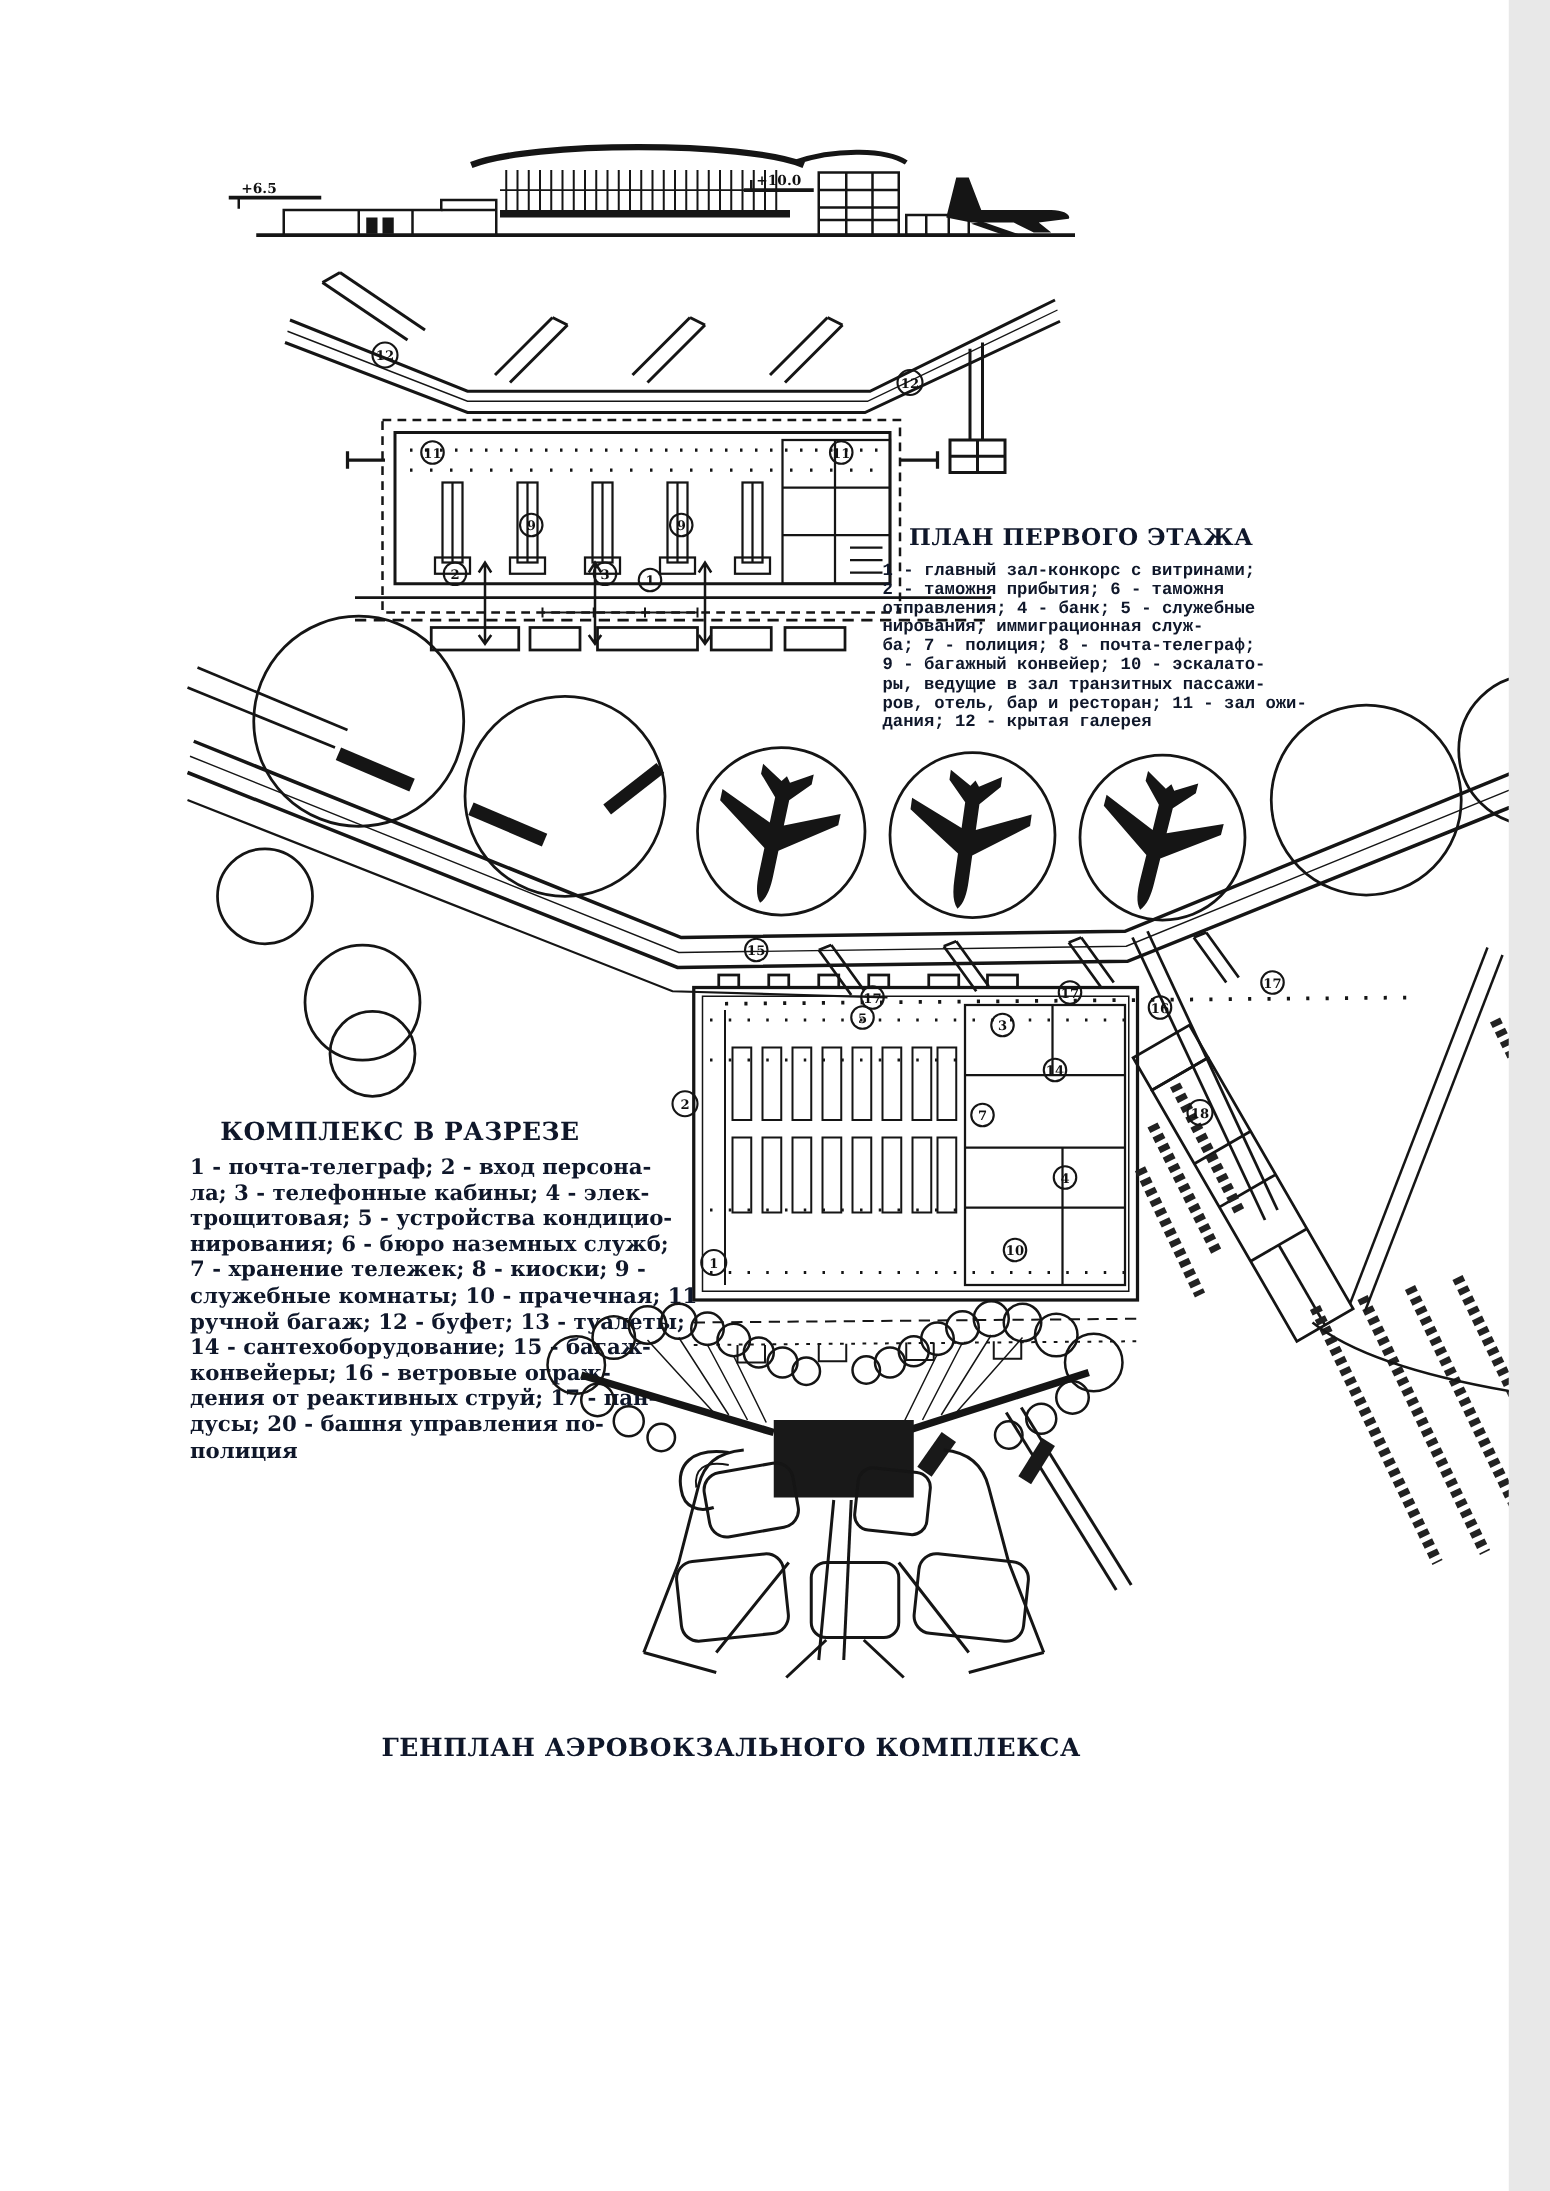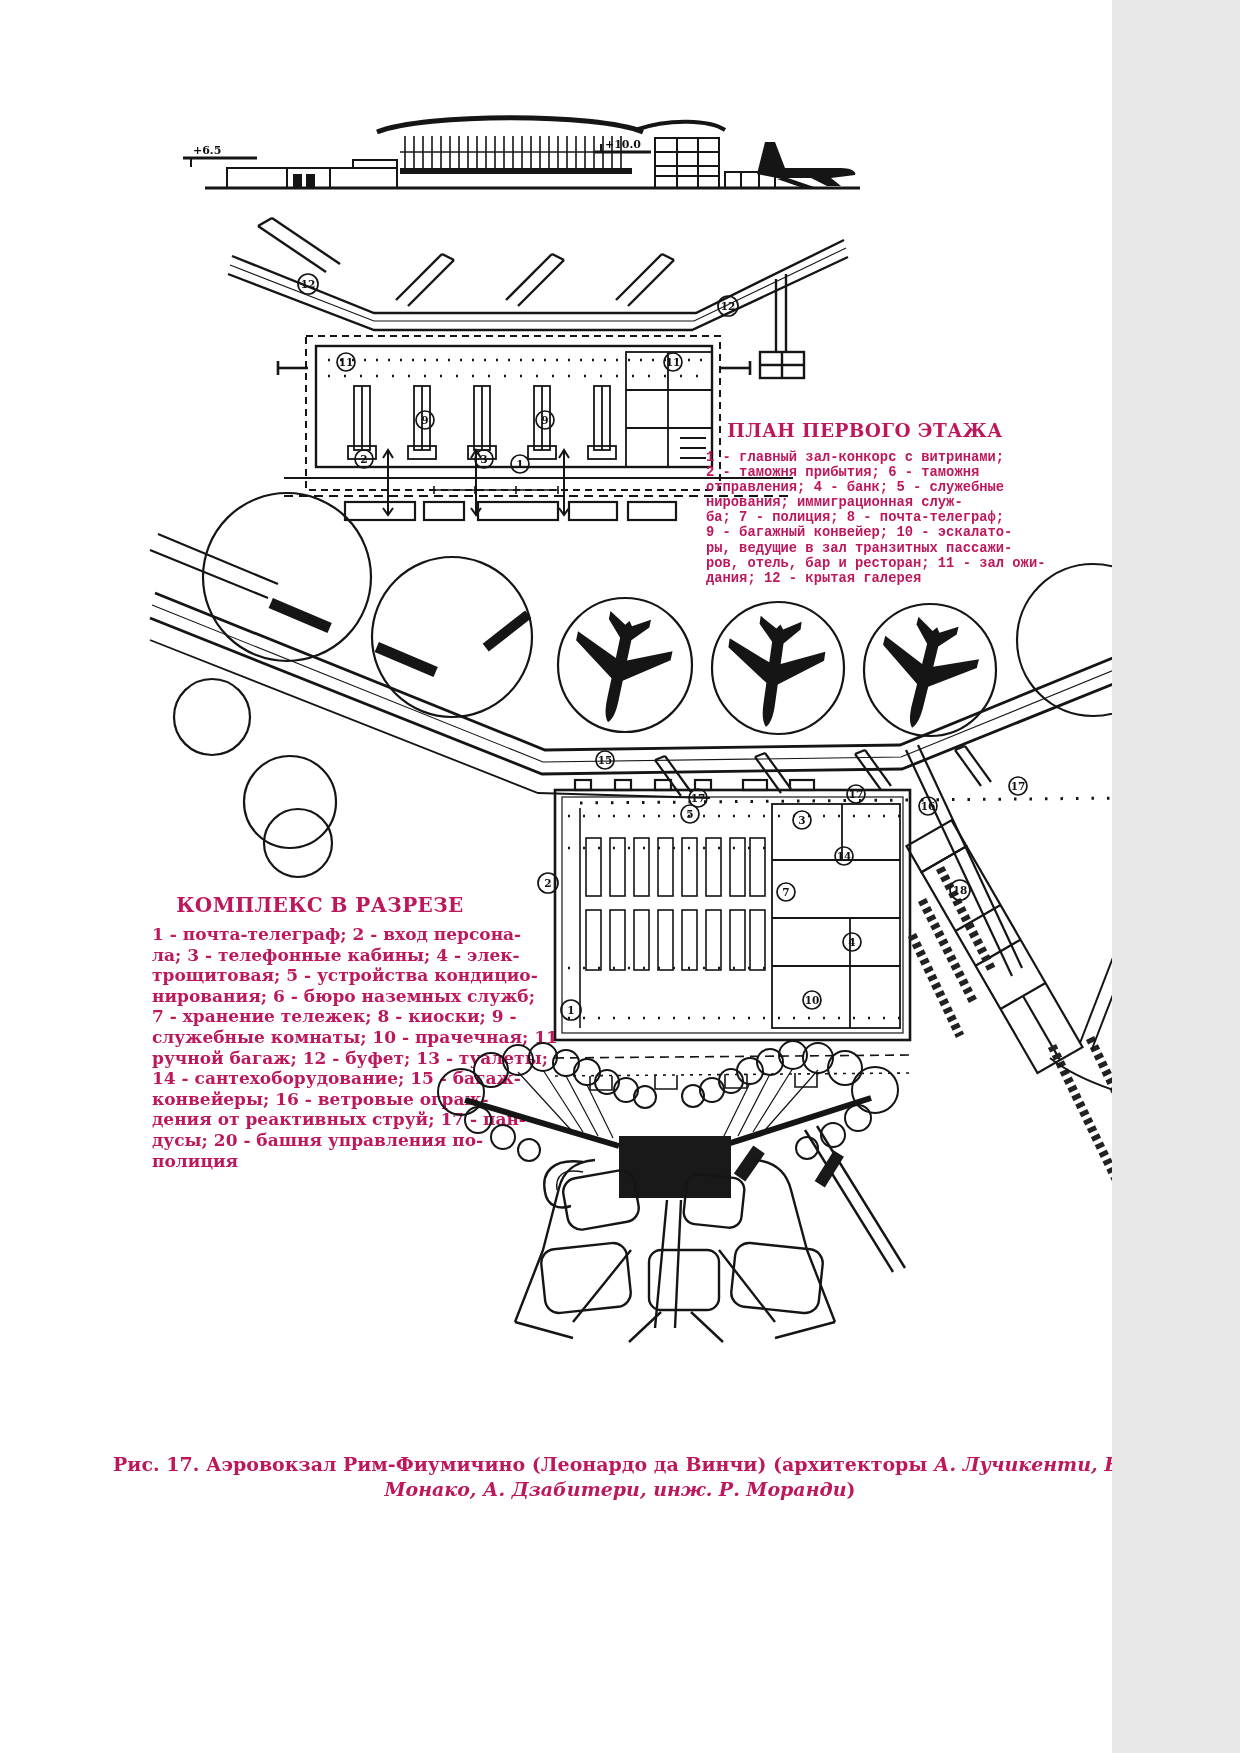--- a/index.html
+++ b/index.html
@@ -1,17 +1,17 @@
 <!DOCTYPE html>
 <html><head>
 <meta charset="utf-8">
 <style>
   html,body{margin:0;padding:0;background:#e8e8e8;}
-  .page{position:relative;width:1112px;height:1753px;background:#ffffff;overflow:hidden;
-        font-family:"DejaVu Serif",serif;color:#be185d;}
+  .page{position:relative;width:1207px;height:1753px;background:#ffffff;overflow:hidden;
+        font-family:"DejaVu Serif",serif;color:#0f172a;}
   .abs{position:absolute;}
   svg{overflow:visible;display:block;}
   .block-title{font-weight:bold;text-align:center;letter-spacing:.4px;}
   .ffp-title{font-size:18.5px;}
   .sec-title{font-size:20px;}
   .legend{font-weight:bold;}
   .legend .ln{white-space:nowrap;}
   .legend .center{text-align:left;white-space:normal;}
   .ffp-legend{font-size:13.8px;line-height:15.1px;width:296px;}
   .sec-legend{font-size:17px;line-height:20.6px;width:336px;}
@@ -504,16 +504,16 @@
         <rect x="262" y="166" width="58" height="50" rx="12" transform="rotate(6 291 191)"></rect>
         <rect x="120" y="236" width="86" height="64" rx="14" transform="rotate(-6 163 268)"></rect>
         <rect x="226" y="240" width="70" height="60" rx="12"></rect>
         <rect x="310" y="236" width="88" height="64" rx="14" transform="rotate(6 354 268)"></rect>
         <path d="M150,312 L208,240 M352,312 L296,240"></path>
         <path d="M92,312 L150,328 M412,312 L352,328 M206,332 L238,302 M300,332 L268,302"></path>
       </g>
     </g>
   </svg>
 
-
-  <div class="abs figure-caption" style="left:90px;top:1452px;width:1060px;"><span>Рис. 17. Аэровокзал Рим-Фиумичино (Леонардо да Винчи) (архитекторы </span><span class="it">А. Лучикенти, В. Монако, А. Дзабитери, инж. Р. Моранди</span><span>)</span></div>
+  <div class="abs genplan-title" style="left:0;top:1386px;width:1170px;">ГЕНПЛАН АЭРОВОКЗАЛЬНОГО КОМПЛЕКСА</div>
+
 
 </div>
 
 </body></html>

